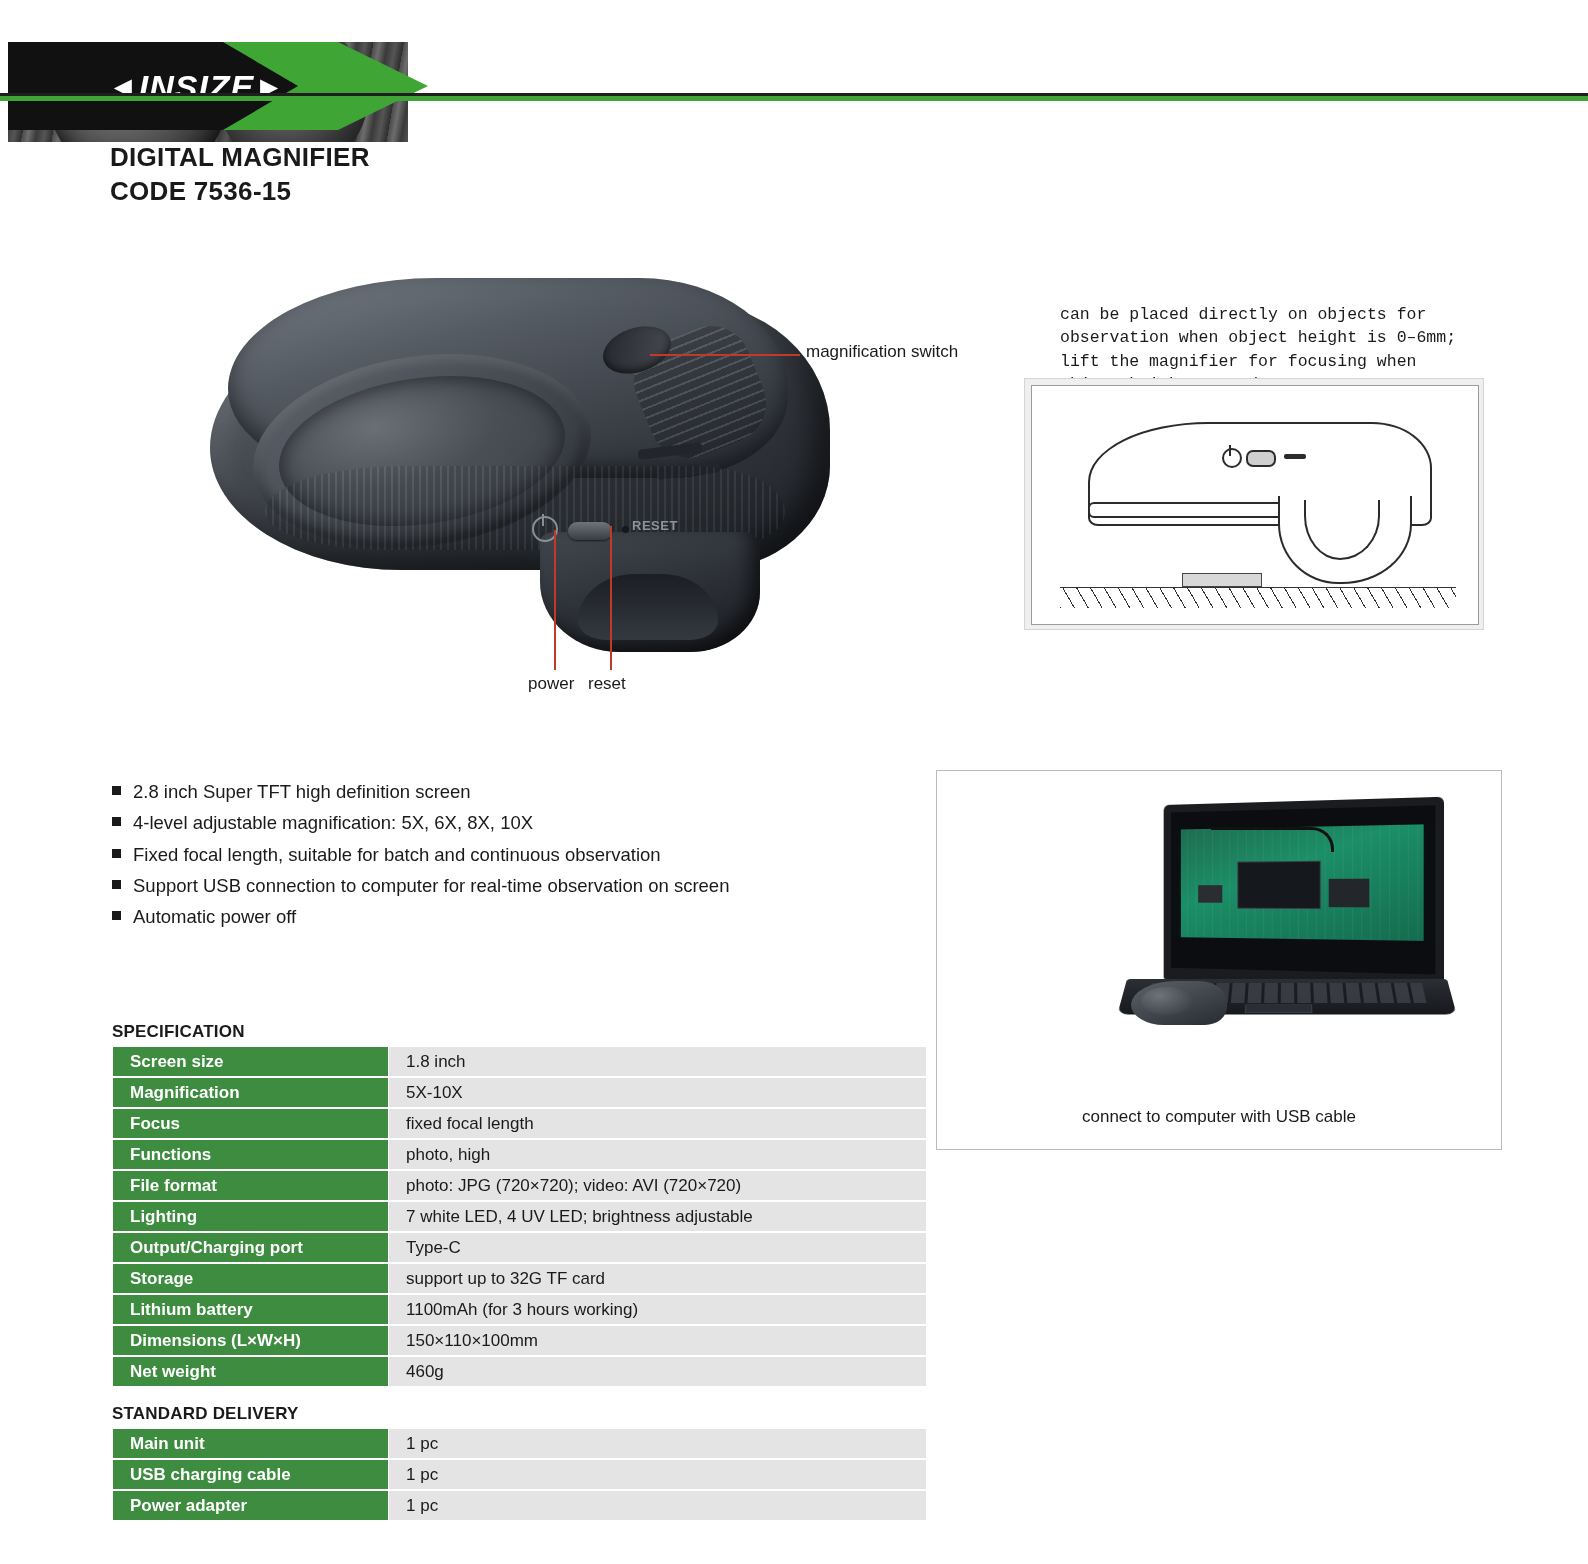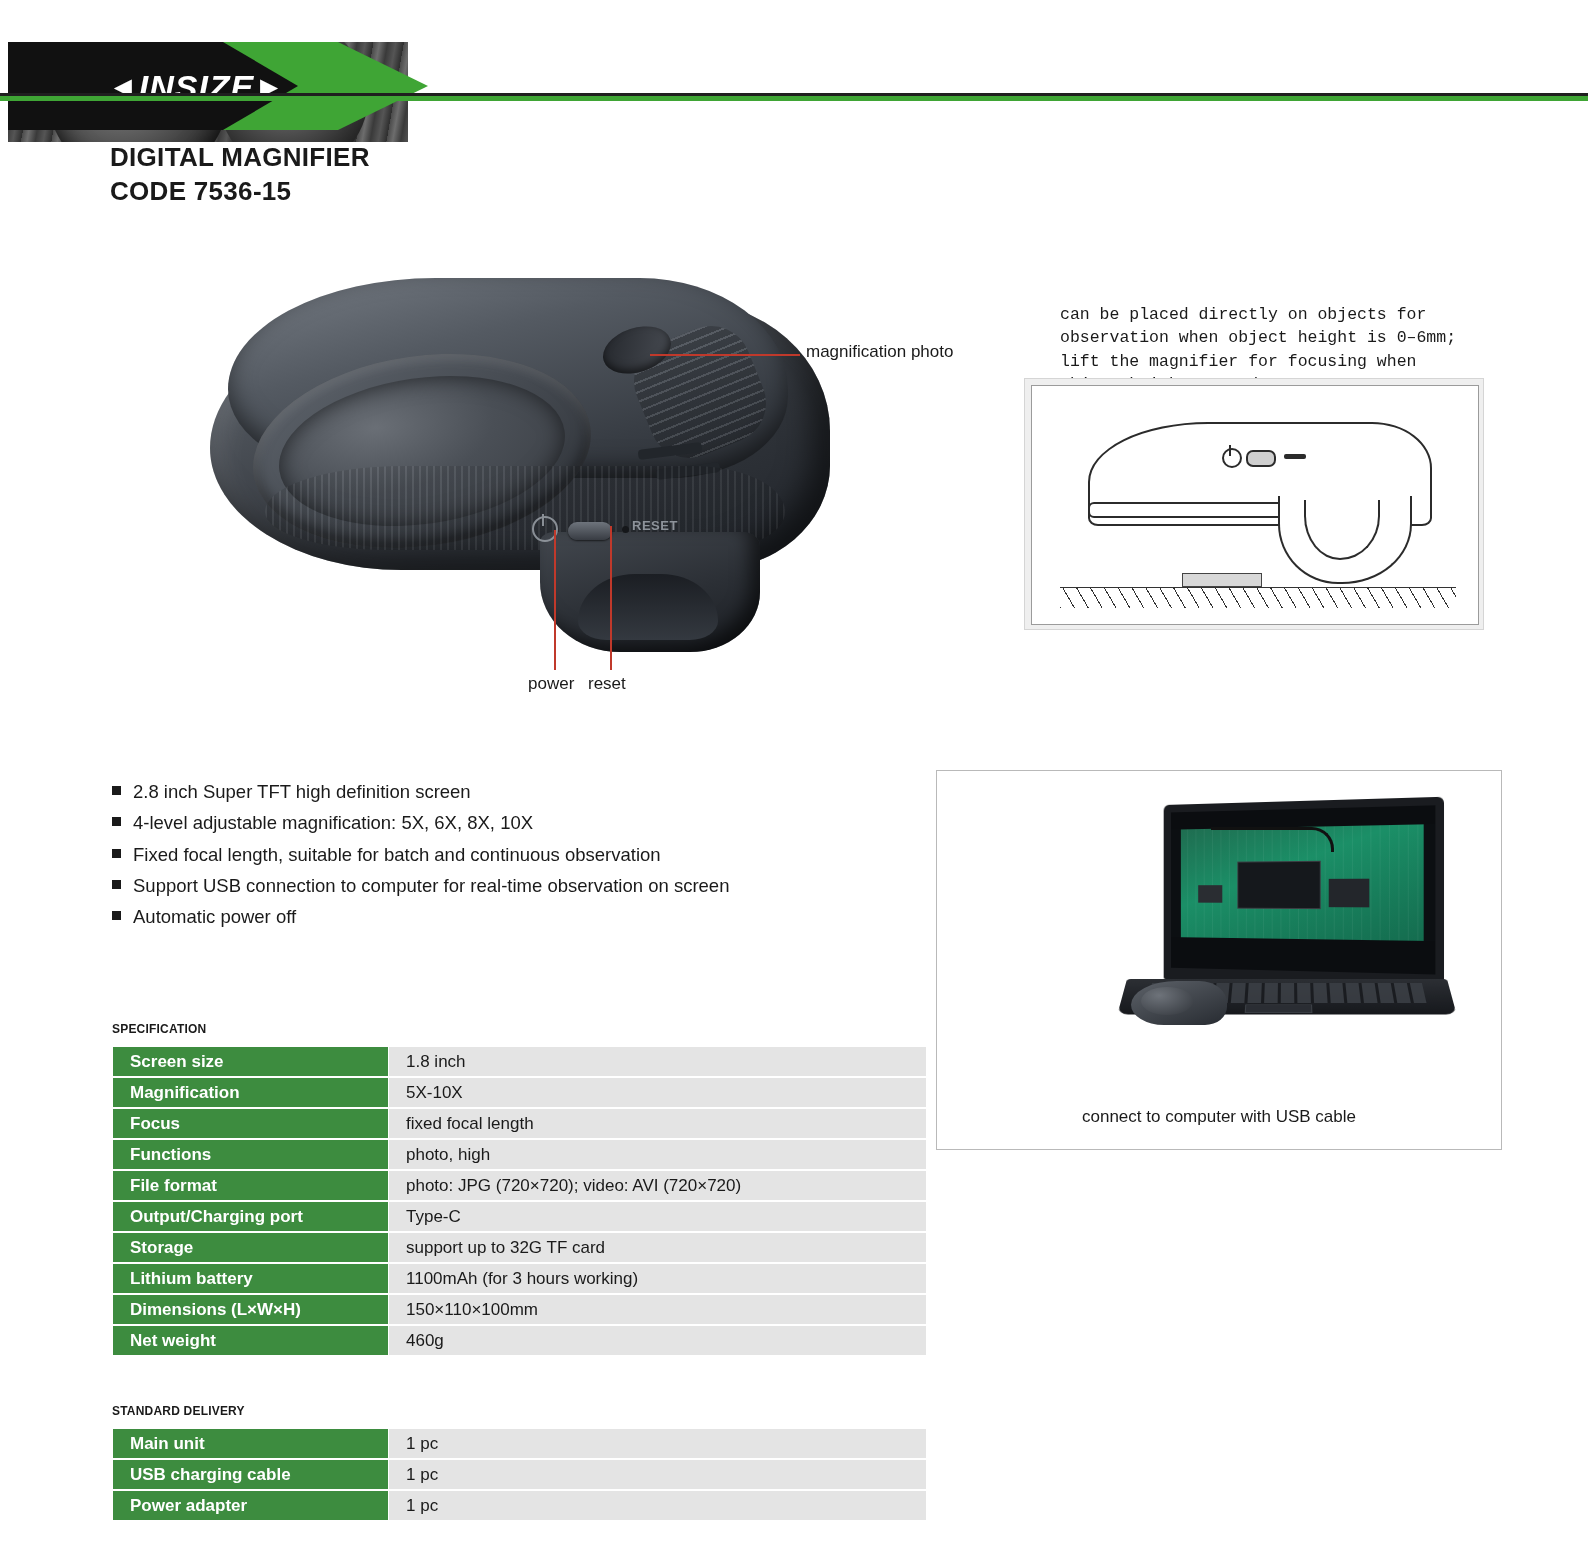--- a/index.html
+++ b/index.html
@@ -510,21 +510,21 @@
     position: absolute;
     left: 0; right: 0; bottom: 22px;
     text-align: center;
     font-size: 17px;
     color: #1a1a1a;
   }
 
   
   .sec-title {
     position: absolute;
-    font-size: 12px;
+    font-size: 17px;
     font-weight: bold;
     letter-spacing: .2px;
   }
   table.spec {
     position: absolute;
     border-collapse: collapse;
     table-layout: fixed;
   }
   table.spec td {
     height: 29px;
@@ -581,21 +581,21 @@
     <div class="dev-foot">
       <div class="dev-foot-in"></div>
     </div>
     <div class="dev-power-ico"></div>
     <div class="dev-power-btn"></div>
     <div class="dev-reset-dot"></div>
     <div class="dev-reset-txt">RESET</div>
   </div>
 
   <div class="callout-line" style="left:500px; top:104px; width:150px;"></div>
-  <div class="callout-label" style="left:656px; top:92px;">magnification photo</div>
+  <div class="callout-label" style="left:656px; top:92px;">magnification switch</div>
 
   <div class="callout-line vert" style="left:404px; top:280px; height:140px;"></div>
   <div class="callout-label" style="left:378px; top:424px;">power</div>
 
   <div class="callout-line vert" style="left:460px; top:276px; height:144px;"></div>
   <div class="callout-label" style="left:438px; top:424px;">reset</div>
 </div>
 
 <div class="note-text">can be placed directly on objects for observation when object height is 0–6mm; lift the magnifier for focusing when object height exceeds 6mm</div>
 
@@ -678,20 +678,24 @@
     </tr>
     <tr>
       <td class="k">Functions</td>
       <td class="v">photo, high</td>
     </tr>
     <tr>
       <td class="k">File format</td>
       <td class="v">photo: JPG (720×720); video: AVI (720×720)</td>
     </tr>
     <tr>
+      <td class="k">Lighting</td>
+      <td class="v">7 white LED, 4 UV LED; brightness adjustable</td>
+    </tr>
+    <tr>
       <td class="k">Output/Charging port</td>
       <td class="v">Type-C</td>
     </tr>
     <tr>
       <td class="k">Storage</td>
       <td class="v">support up to 32G TF card</td>
     </tr>
     <tr>
       <td class="k">Lithium battery</td>
       <td class="v">1100mAh (for 3 hours working)</td>

